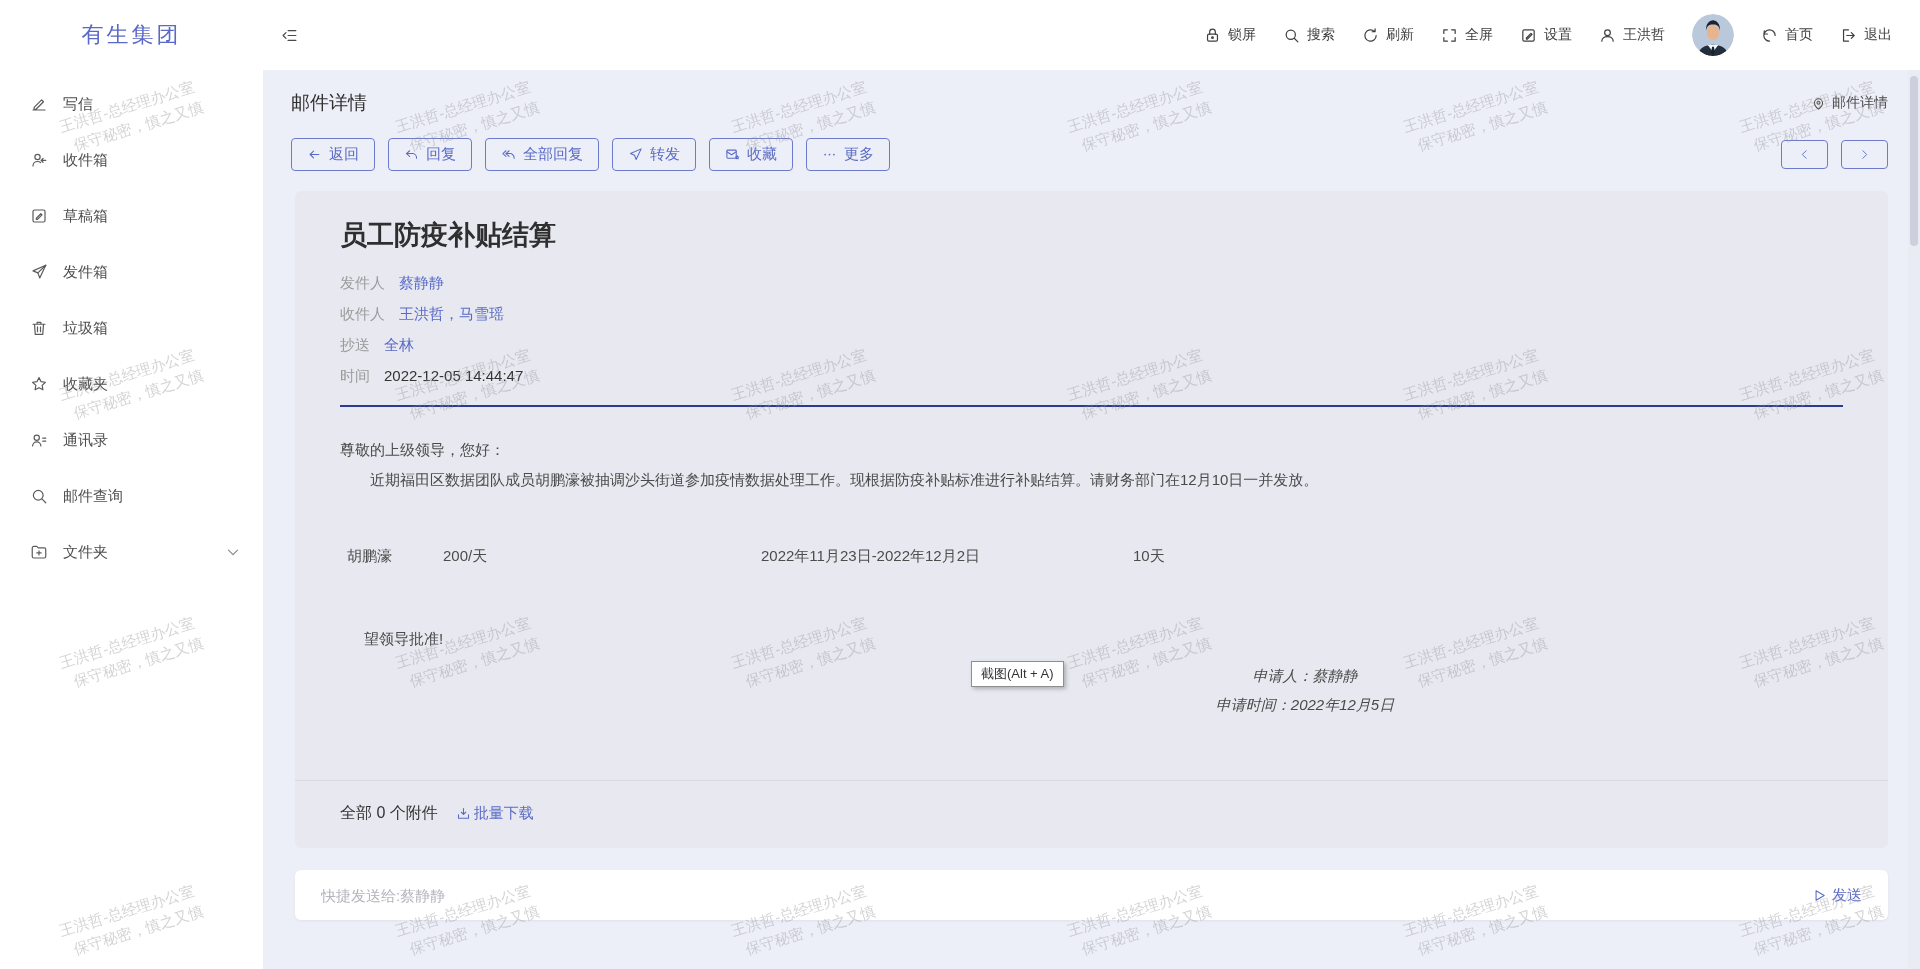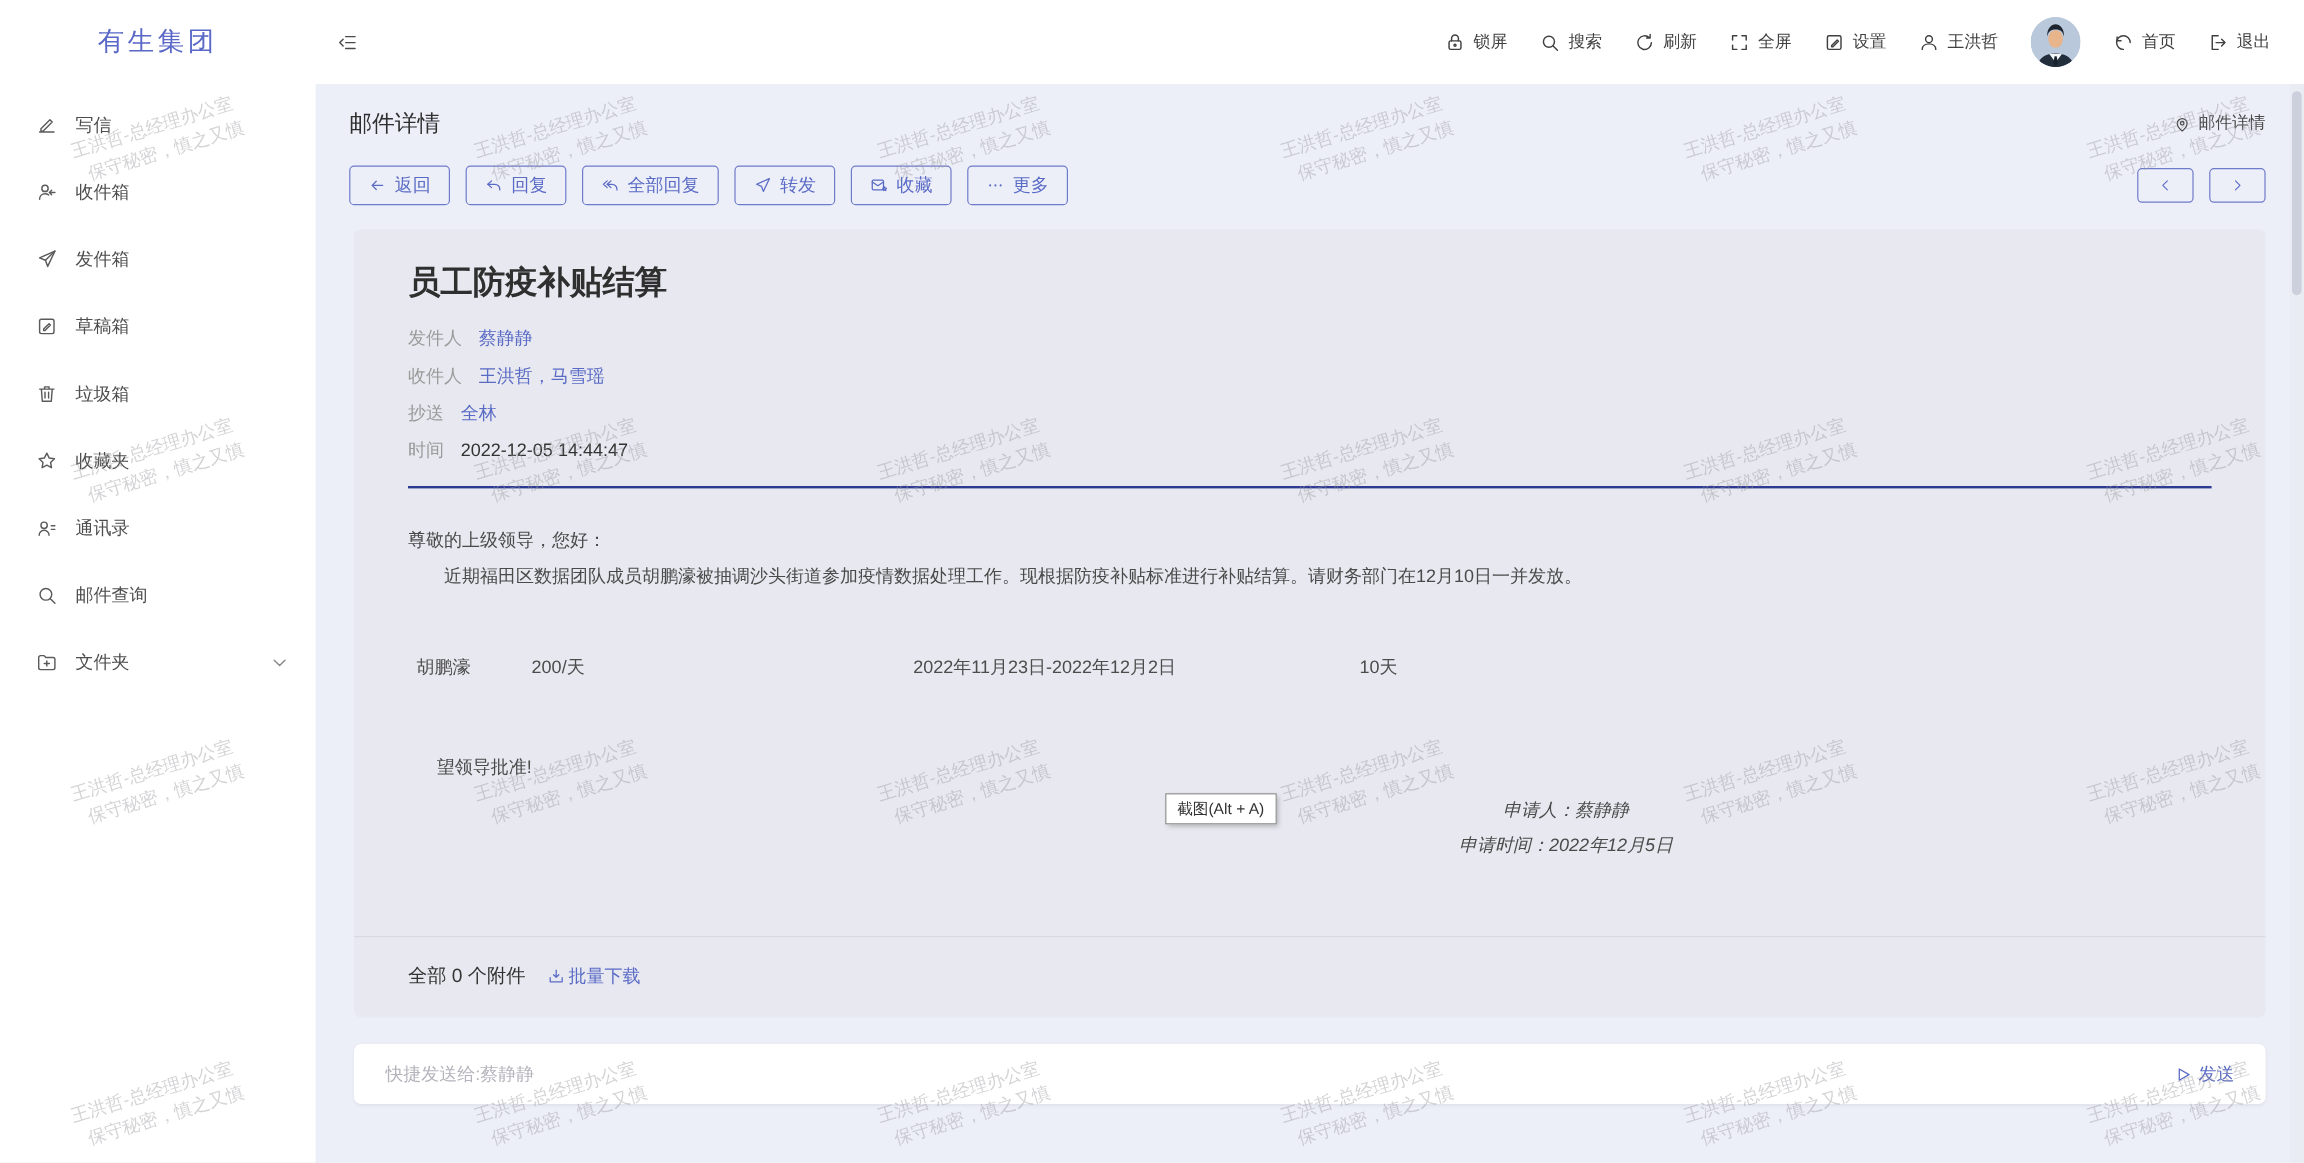--- a/index.html
+++ b/index.html
@@ -204,31 +204,31 @@
   </div>
   <div class="side-item">
     <svg class="ic" viewBox="0 0 24 24">
         <circle cx="10" cy="8" r="3.5"></circle>
         <path d="M4 20c0-3.5 2.7-6 6-6 1.6 0 3 .5 4.1 1.4M21 12.5h-6M17.4 10l-2.6 2.5 2.6 2.5"></path>
       </svg>
     <span>收件箱</span>
   </div>
   <div class="side-item">
     <svg class="ic" viewBox="0 0 24 24">
+        <rect x="4" y="4" width="16" height="16" rx="2"></rect>
+        <path d="M8.5 15l6-6 1.5 1.5-6 6H8.5V15z"></path>
+      </svg>
+    <span>草稿箱</span>
+  </div>
+  <div class="side-item">
+    <svg class="ic" viewBox="0 0 24 24">
         <path d="M21 3L4 10.5l6.5 2.7L13 20 21 3z"></path>
         <path d="M10.5 13.2L21 3"></path>
       </svg>
     <span>发件箱</span>
-  </div>
-  <div class="side-item">
-    <svg class="ic" viewBox="0 0 24 24">
-        <rect x="4" y="4" width="16" height="16" rx="2"></rect>
-        <path d="M8.5 15l6-6 1.5 1.5-6 6H8.5V15z"></path>
-      </svg>
-    <span>草稿箱</span>
   </div>
   <div class="side-item">
     <svg class="ic" viewBox="0 0 24 24">
         <path d="M4 7h16M9.5 7V4.5h5V7M6 7l1 13.5h10L18 7M10 10.5v6.5M14 10.5v6.5"></path>
       </svg>
     <span>垃圾箱</span>
   </div>
   <div class="side-item">
     <svg class="ic" viewBox="0 0 24 24">
         <path d="M12 3.5l2.6 5.3 5.9.9-4.3 4.1 1 5.9-5.2-2.8-5.2 2.8 1-5.9-4.3-4.1 5.9-.9L12 3.5z"></path>

